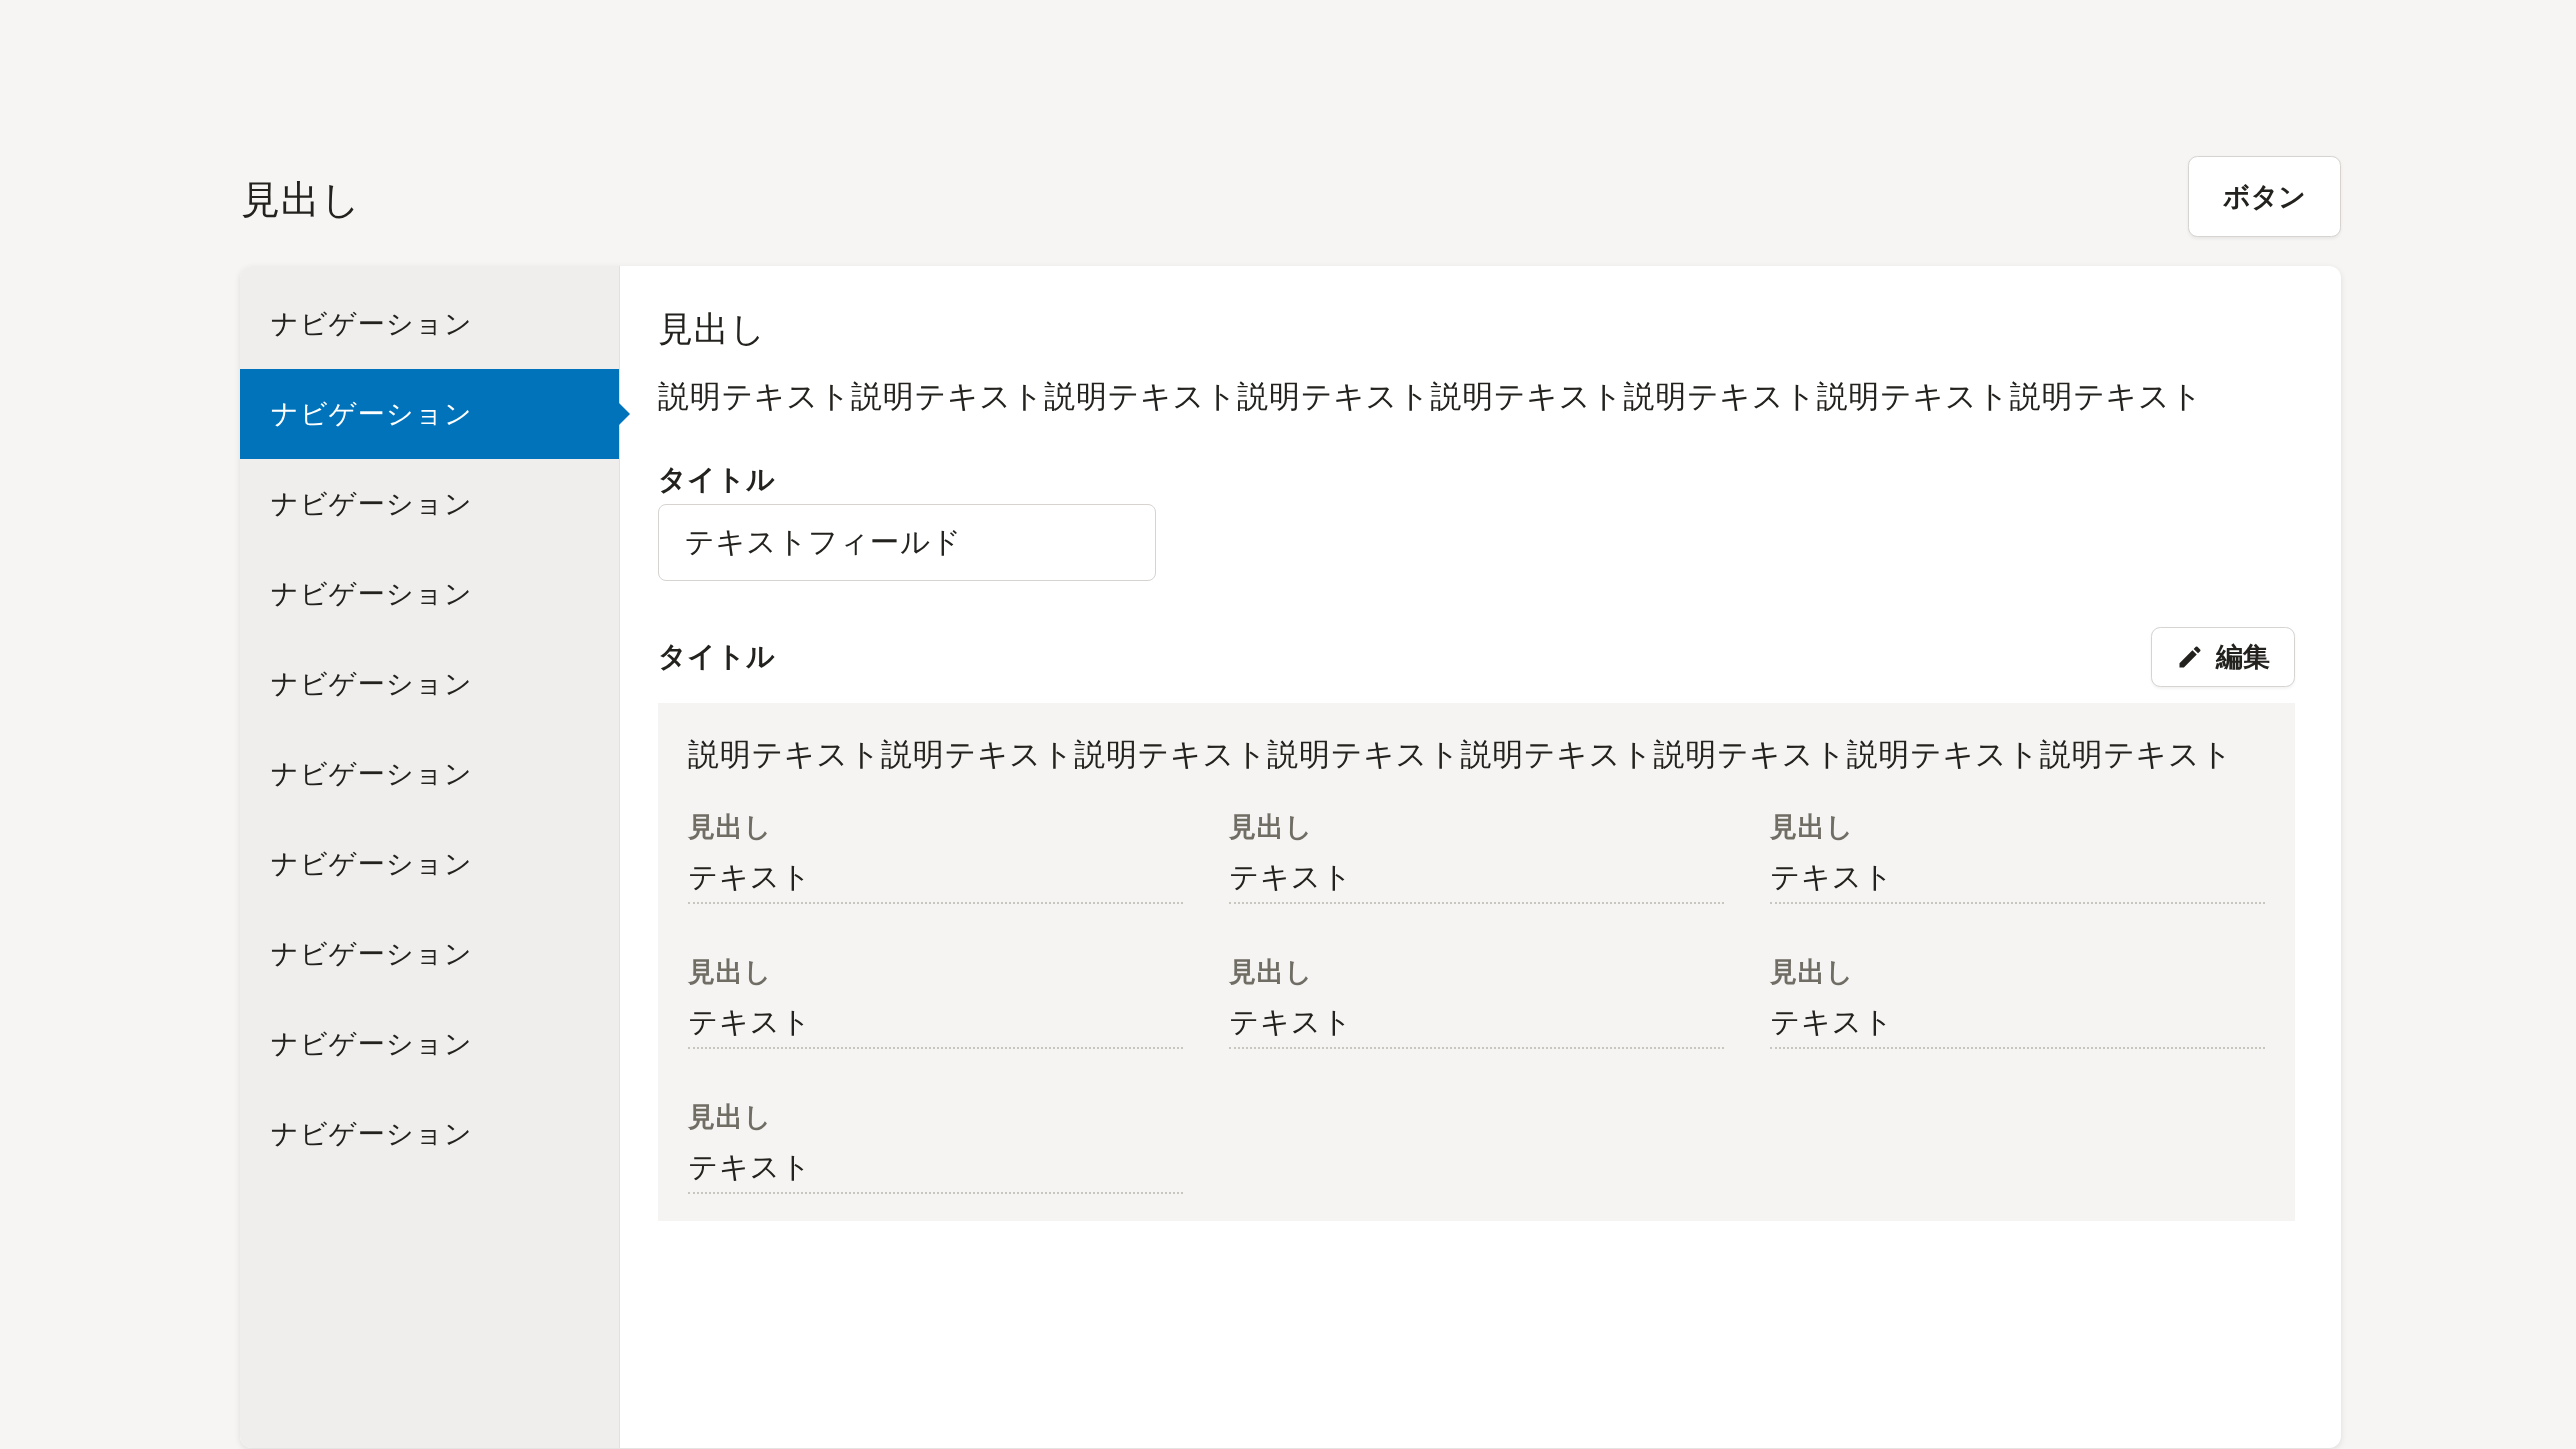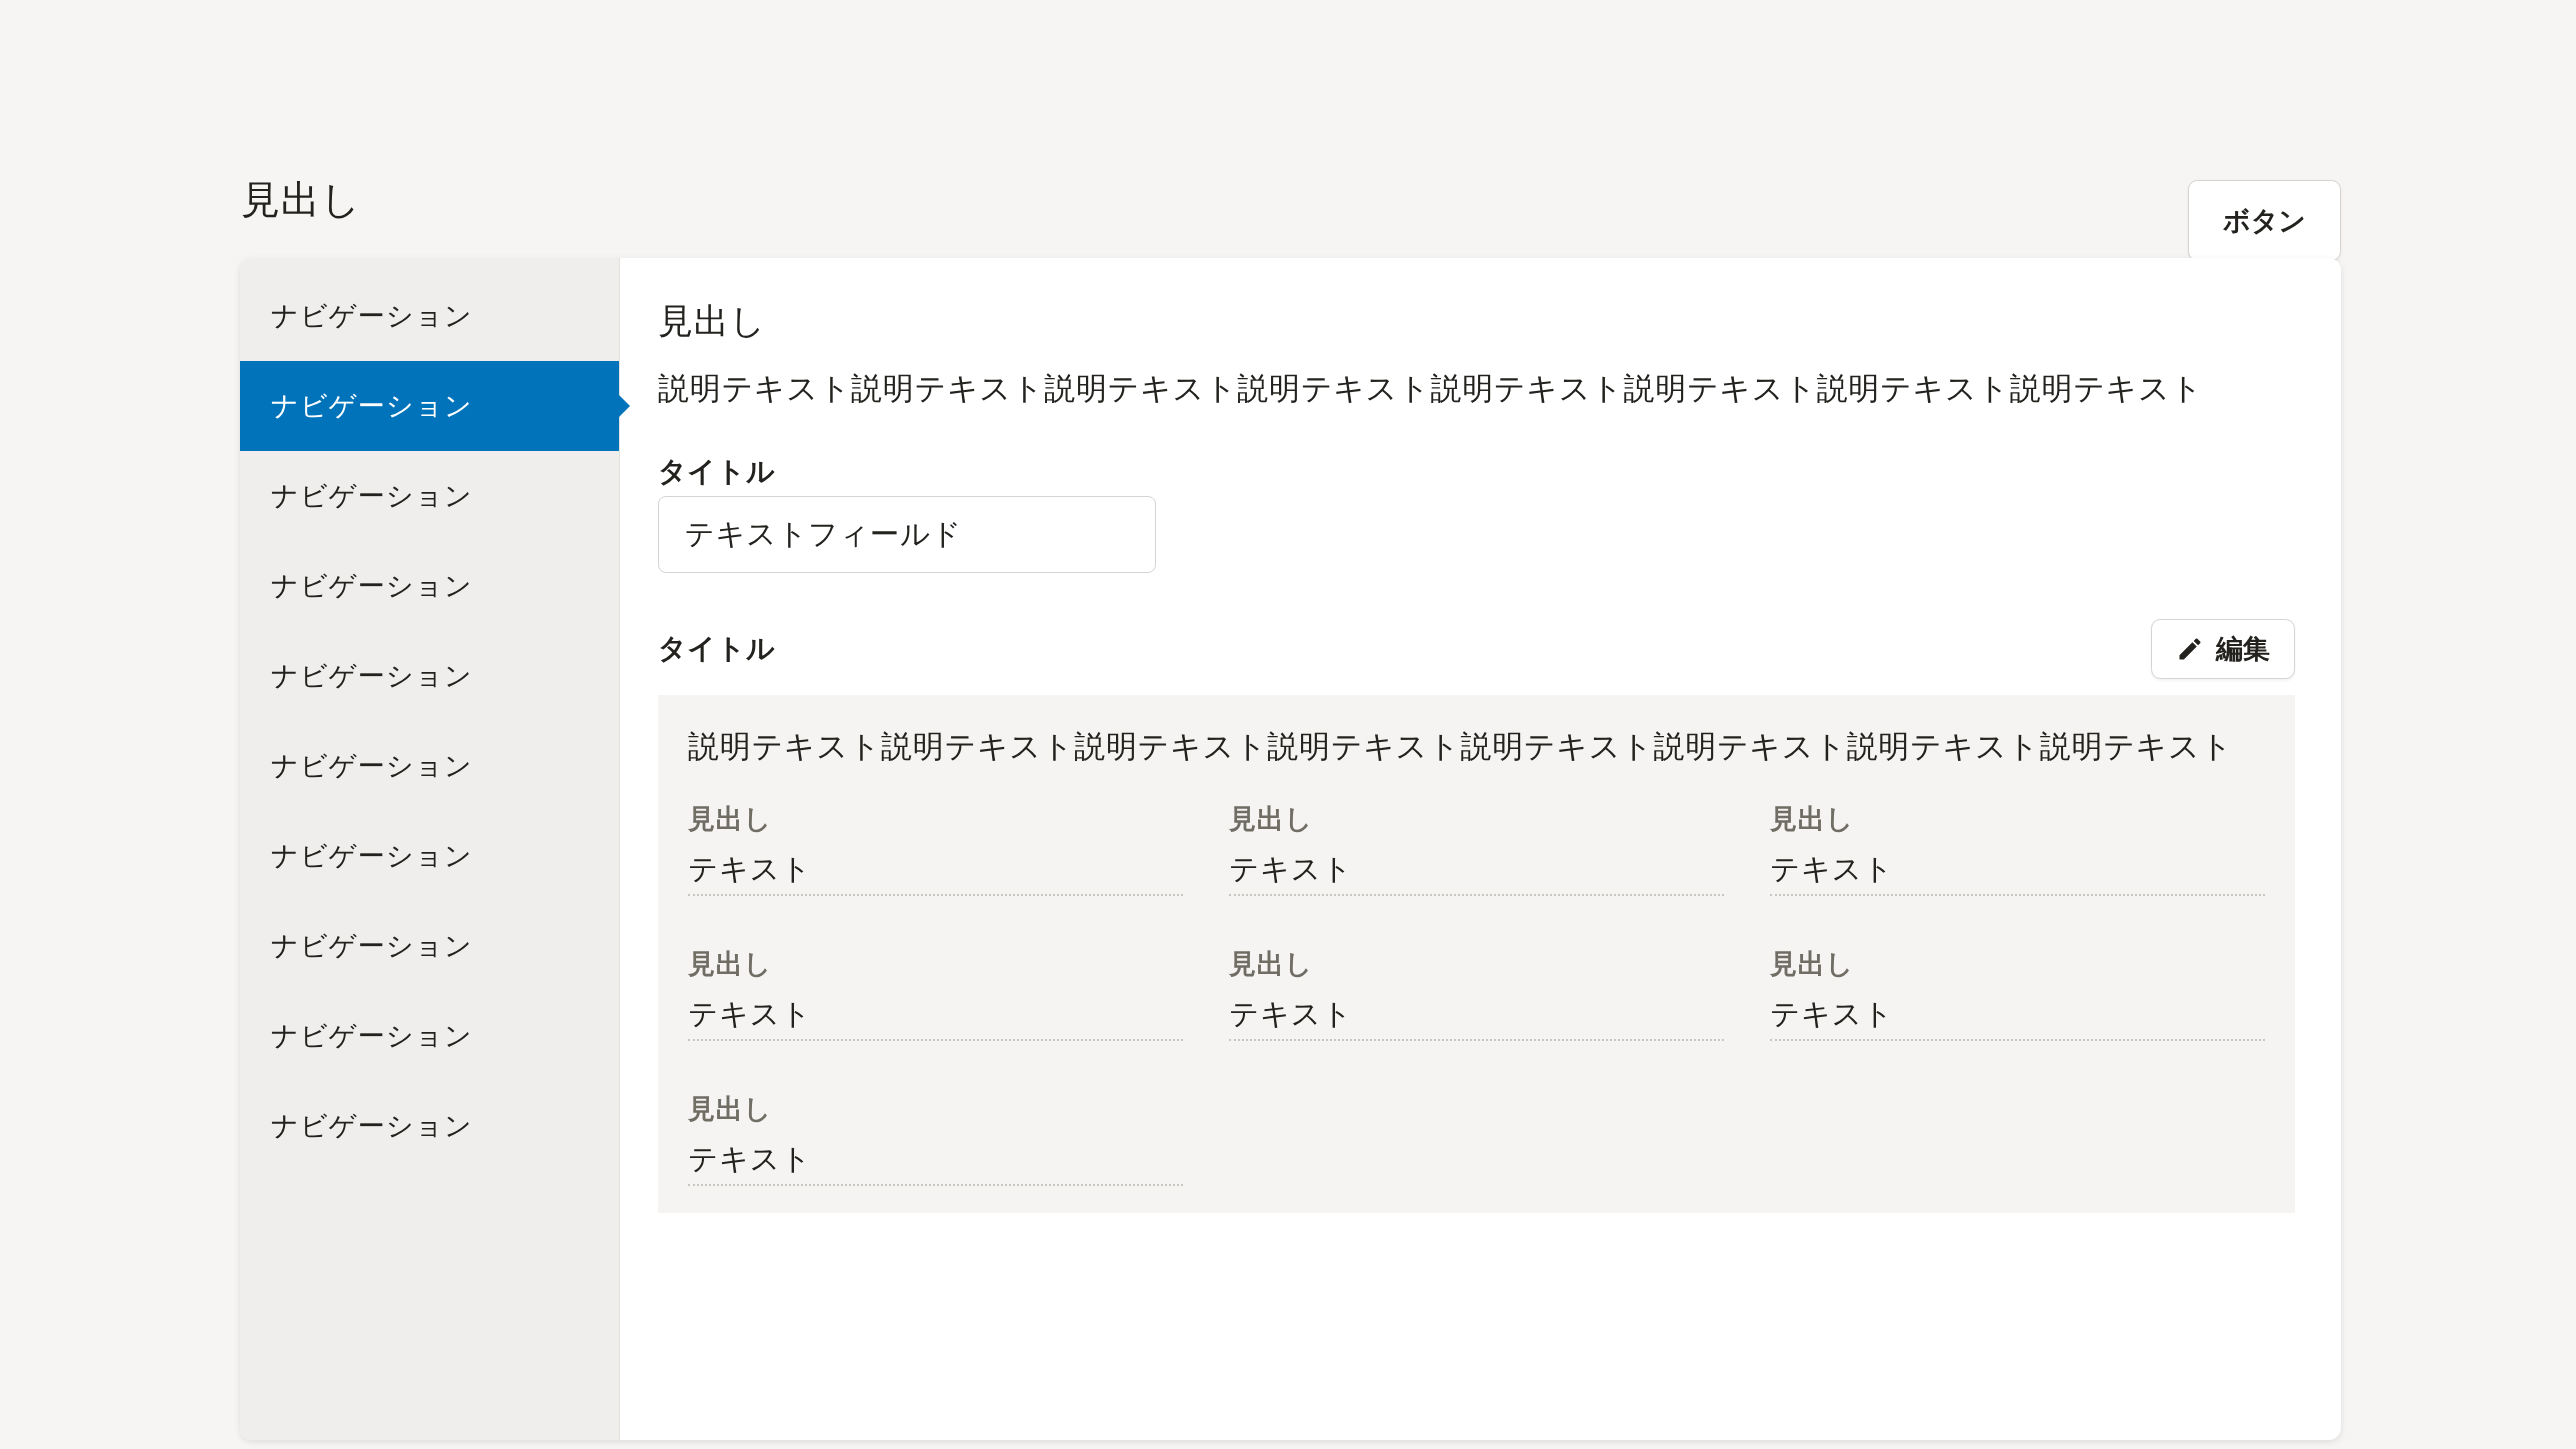--- a/index.html
+++ b/index.html
@@ -11,31 +11,31 @@
     color:#23221e;
   }
 
   
   .page-title {
     position:absolute; left:241px; top:178px;
     font-size:39px; line-height:44px; font-weight:400; color:#23221e;
     letter-spacing:0.7px;
   }
   .primary-btn {
-    position:absolute; left:2188px; top:180px; width:153px; height:81px;
+    position:absolute; left:2188px; top:156px; width:153px; height:81px;
     background:#ffffff; border:1.3px solid #d6d3d0; border-radius:9.4px;
     font-size:27px; font-weight:700; color:#23221e;
     display:flex; align-items:center; justify-content:center;
     box-shadow:0 1.3px 3.4px rgba(0,0,0,0.06);
     cursor:pointer; font-family:inherit;
   }
 
   
   .card {
-    position:absolute; left:240px; top:258px; width:2101px; height:1182px;
+    position:absolute; left:240px; top:266px; width:2101px; height:1182px;
     background:#ffffff; border-radius:12px;
     box-shadow:0 2px 6.7px rgba(0,0,0,0.10);
     display:flex; overflow:hidden;
   }
 
   
   .side-nav {
     width:380px; flex:0 0 380px;
     background:#efeeec; border-right:0.7px solid #e3e1dd;
     padding-top:13.4px;

